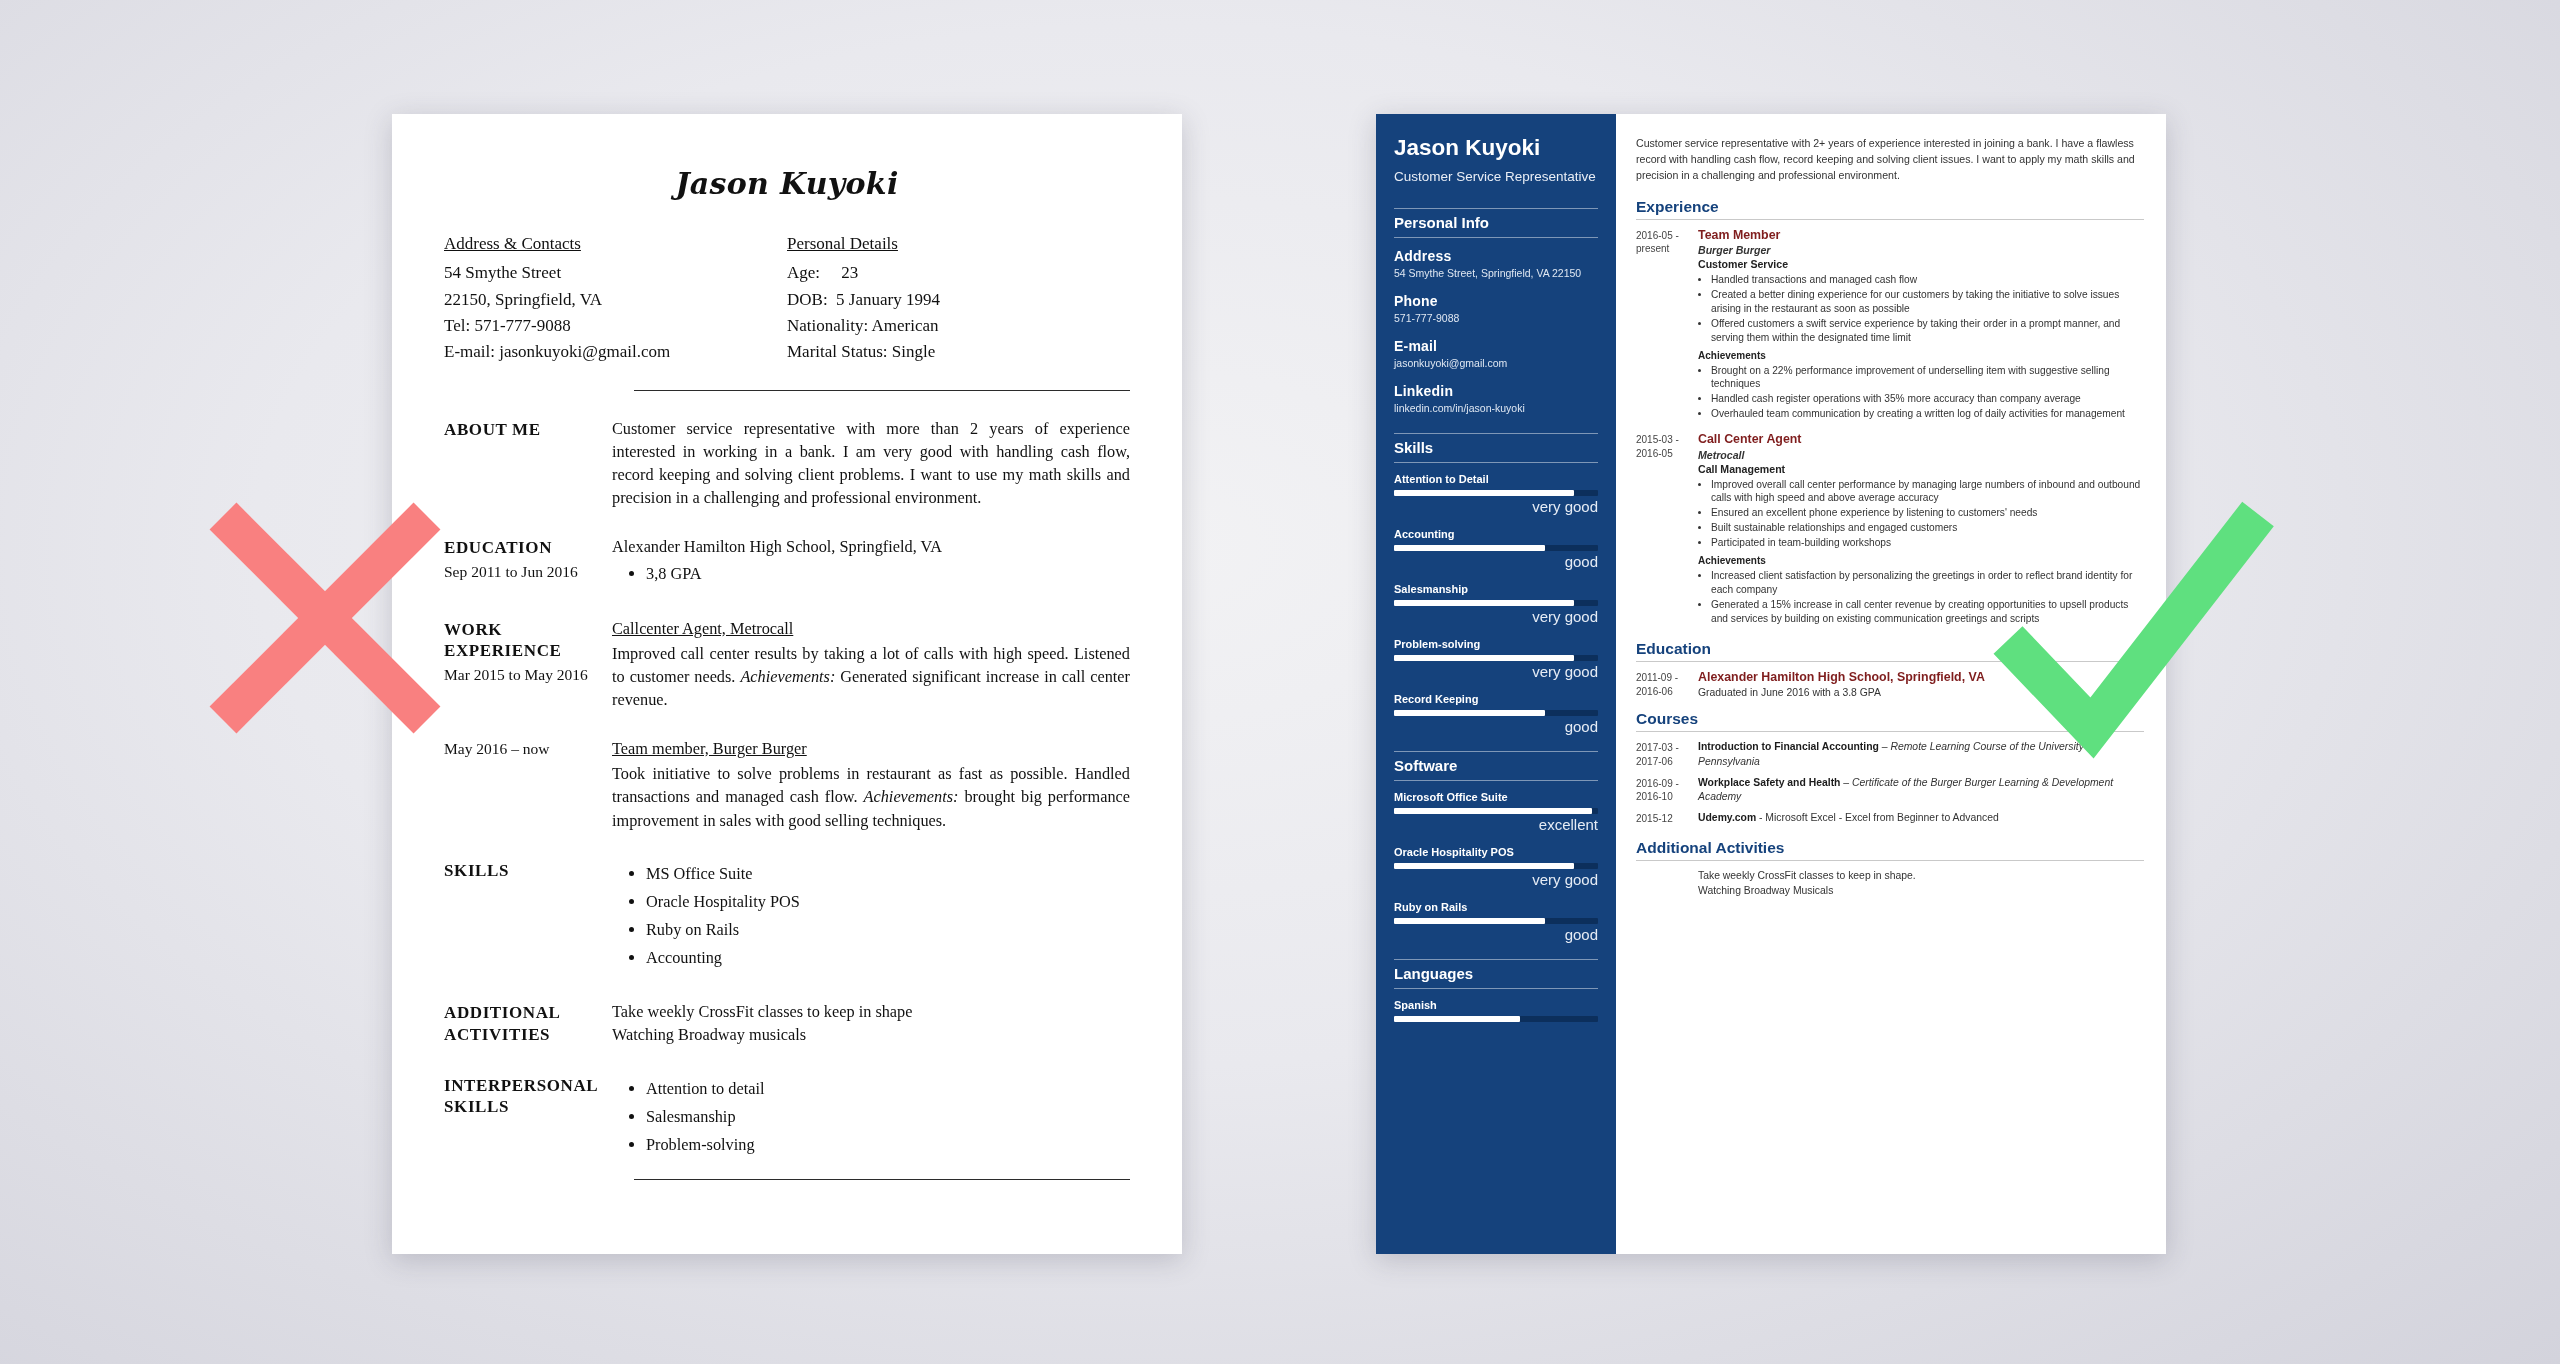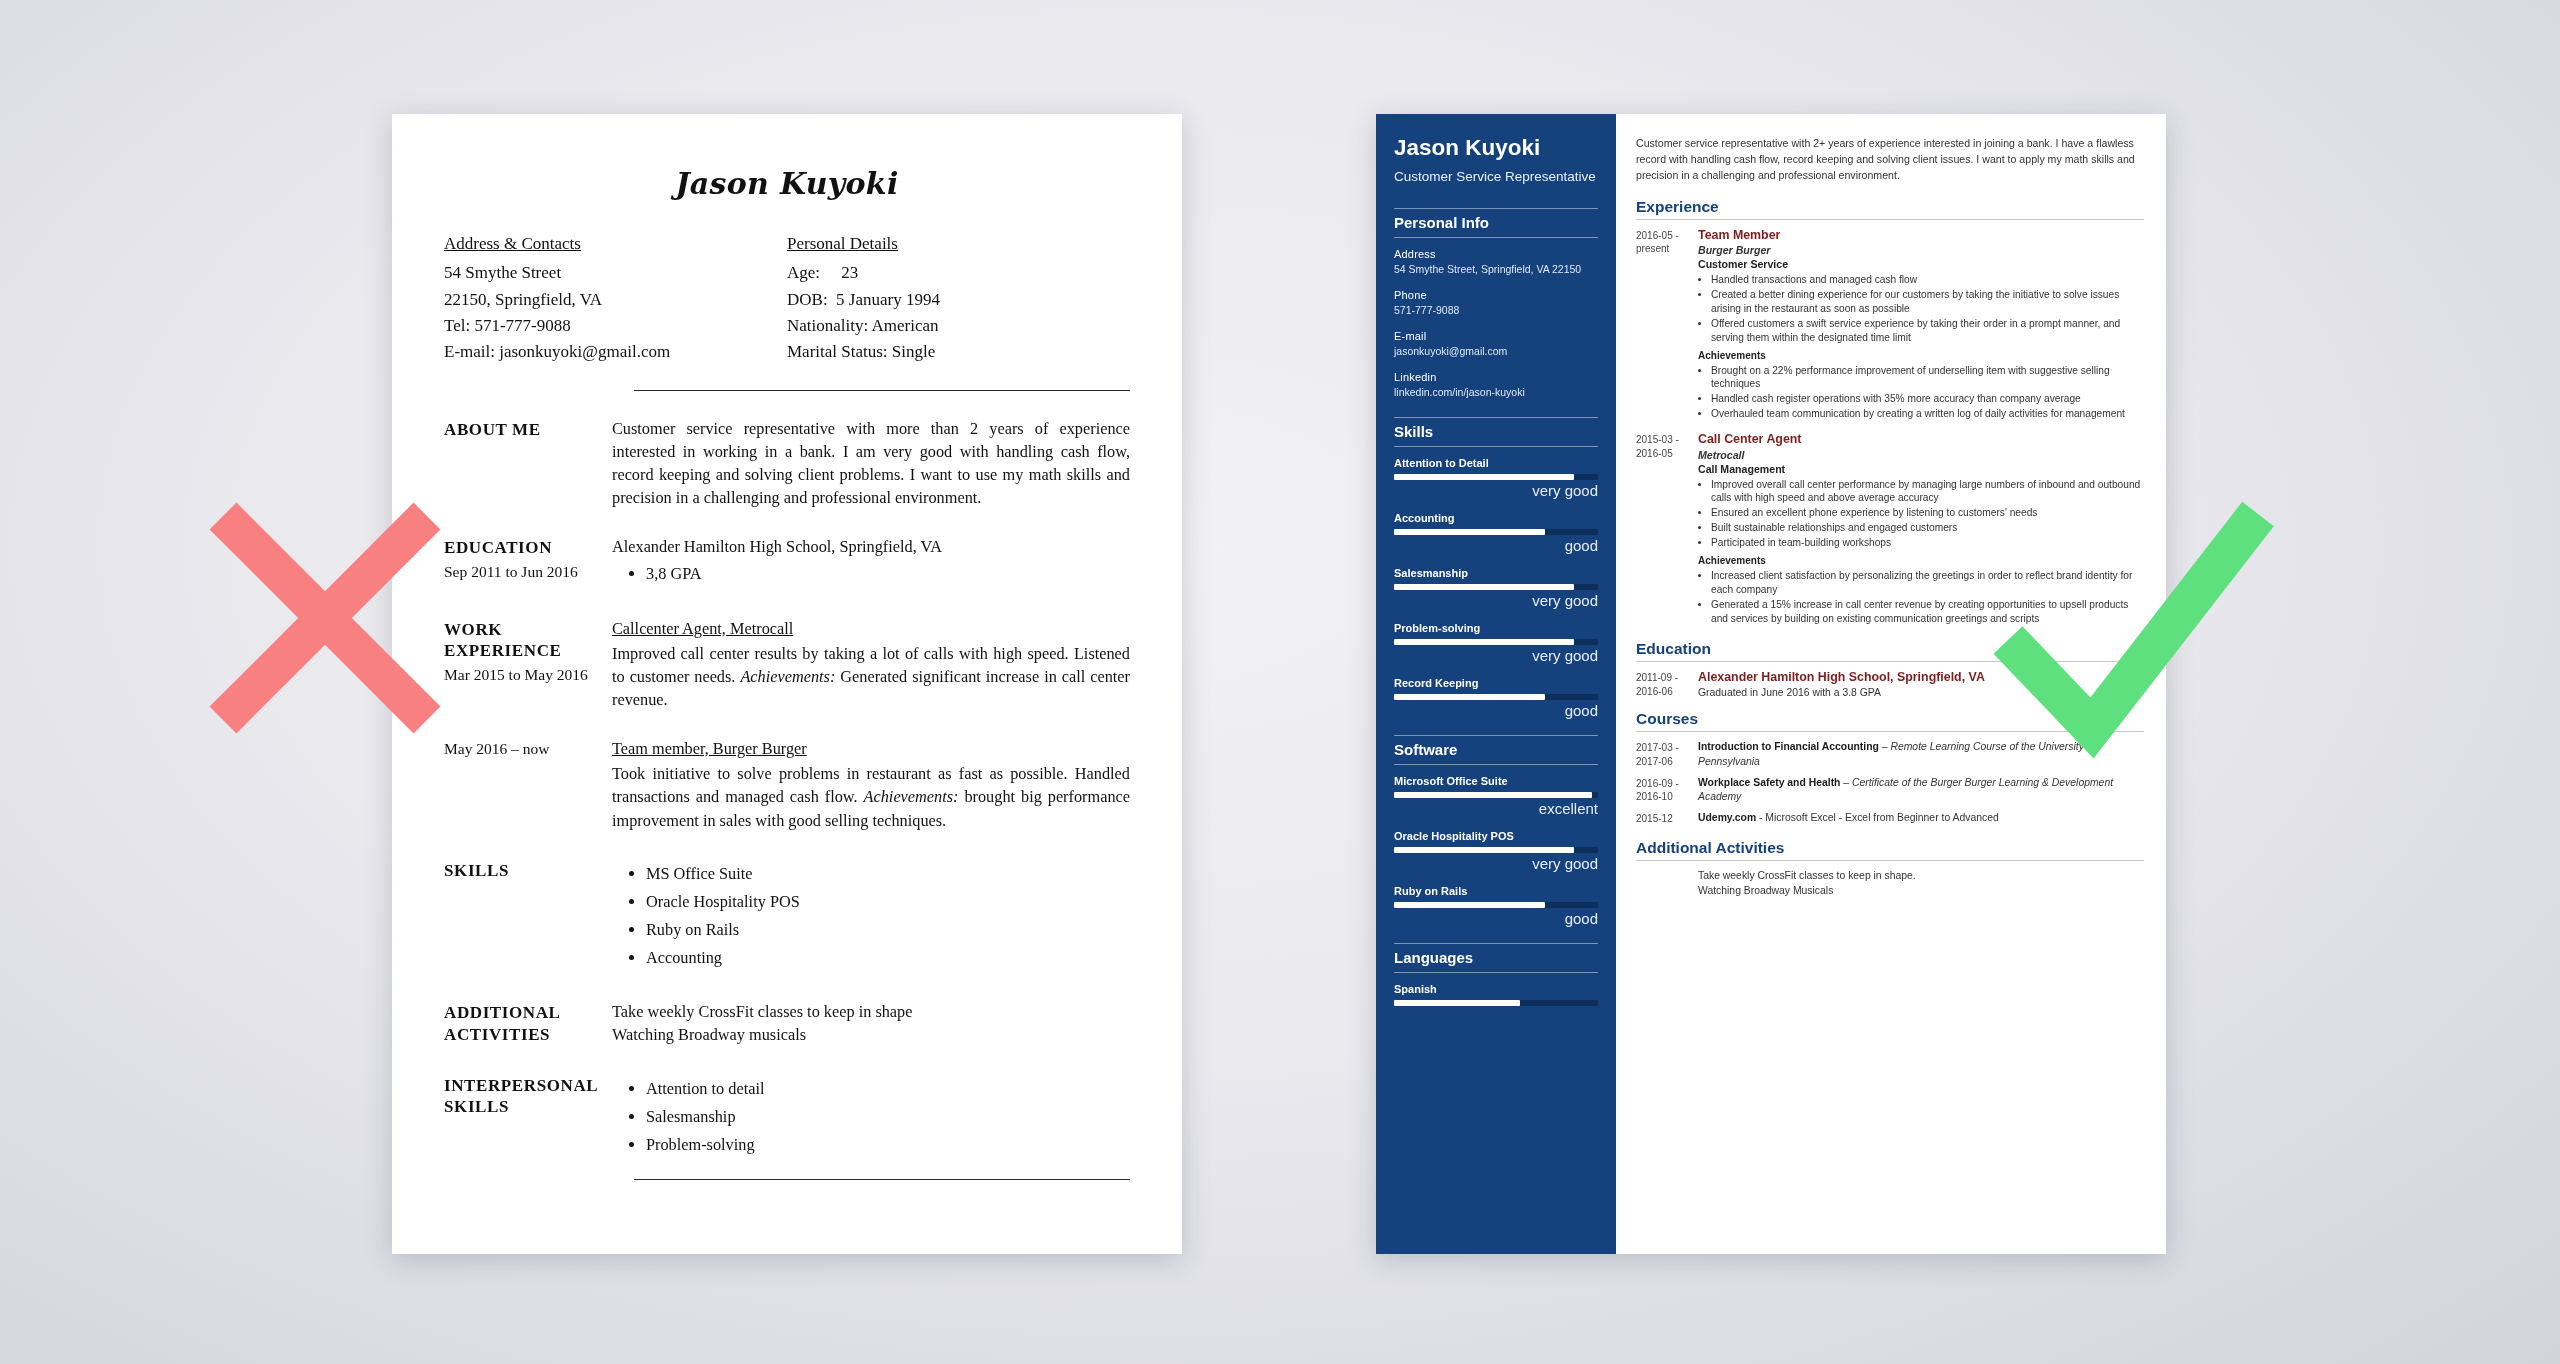--- a/index.html
+++ b/index.html
@@ -139,22 +139,22 @@
   .good-left h3 {
     font-size: 15px;
     margin: 0 0 10px 0;
     padding: 5px 0 6px 0;
     border-top: 1px solid rgba(255,255,255,0.45);
     border-bottom: 1px solid rgba(255,255,255,0.45);
     font-weight: bold;
   }
   .contact-block { margin-bottom: 13px; }
   .contact-label {
-    font-size: 11px;
-    font-weight: normal;
+    font-size: 14px;
+    font-weight: bold;
     margin-bottom: 2px;
     letter-spacing: 0.2px;
   }
   .contact-value {
     font-size: 10.5px;
     line-height: 1.35;
     color: #dfe7f2;
     word-break: break-word;
   }
   .skill-item { margin-bottom: 13px; }

